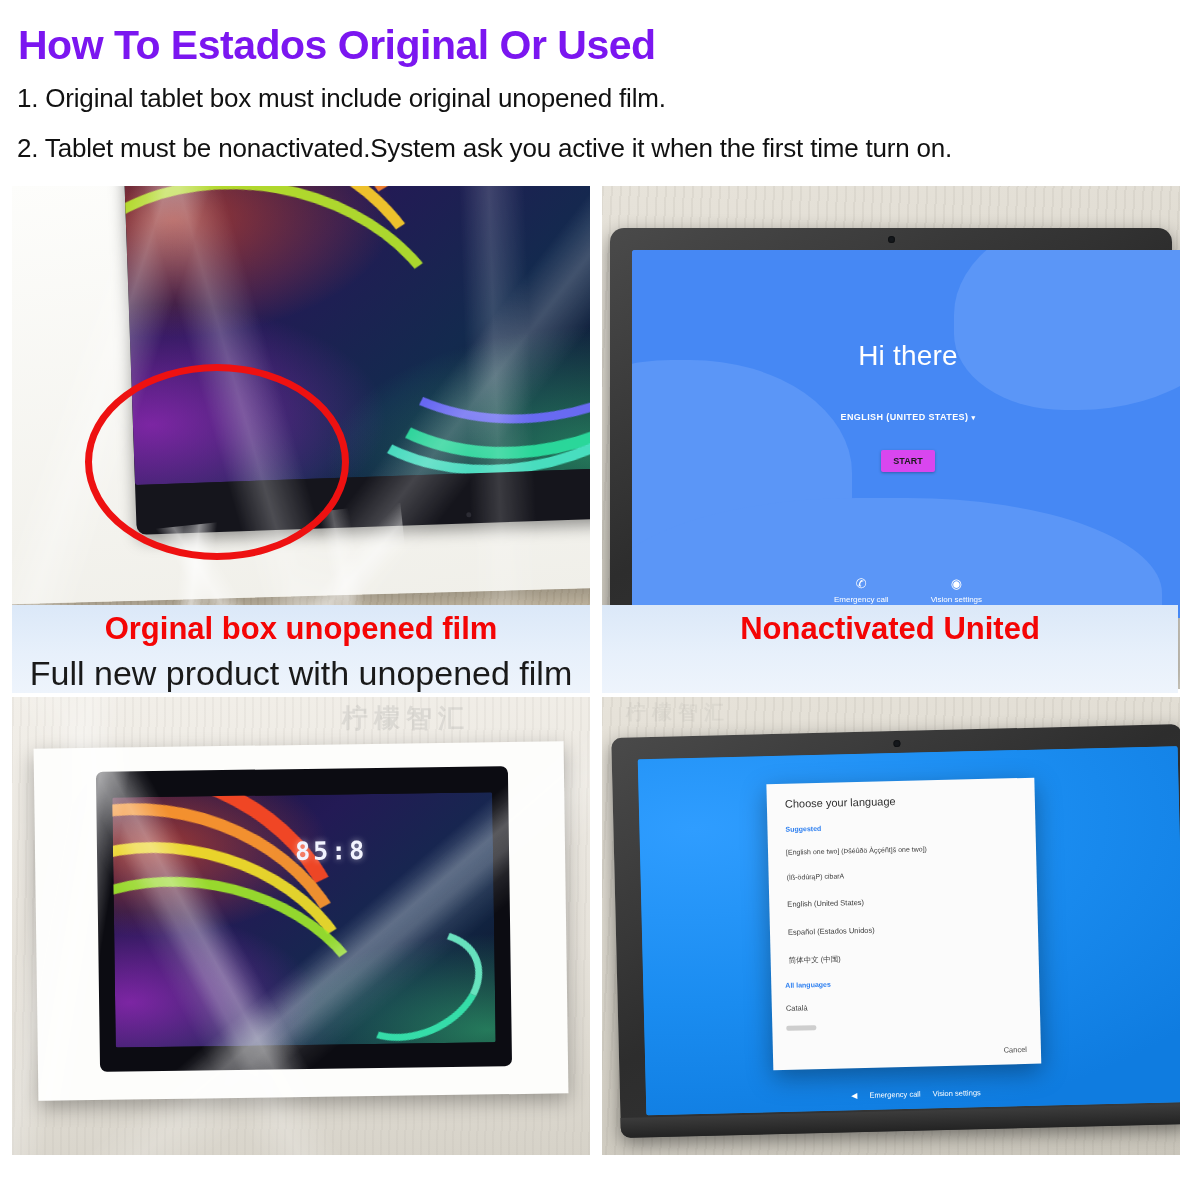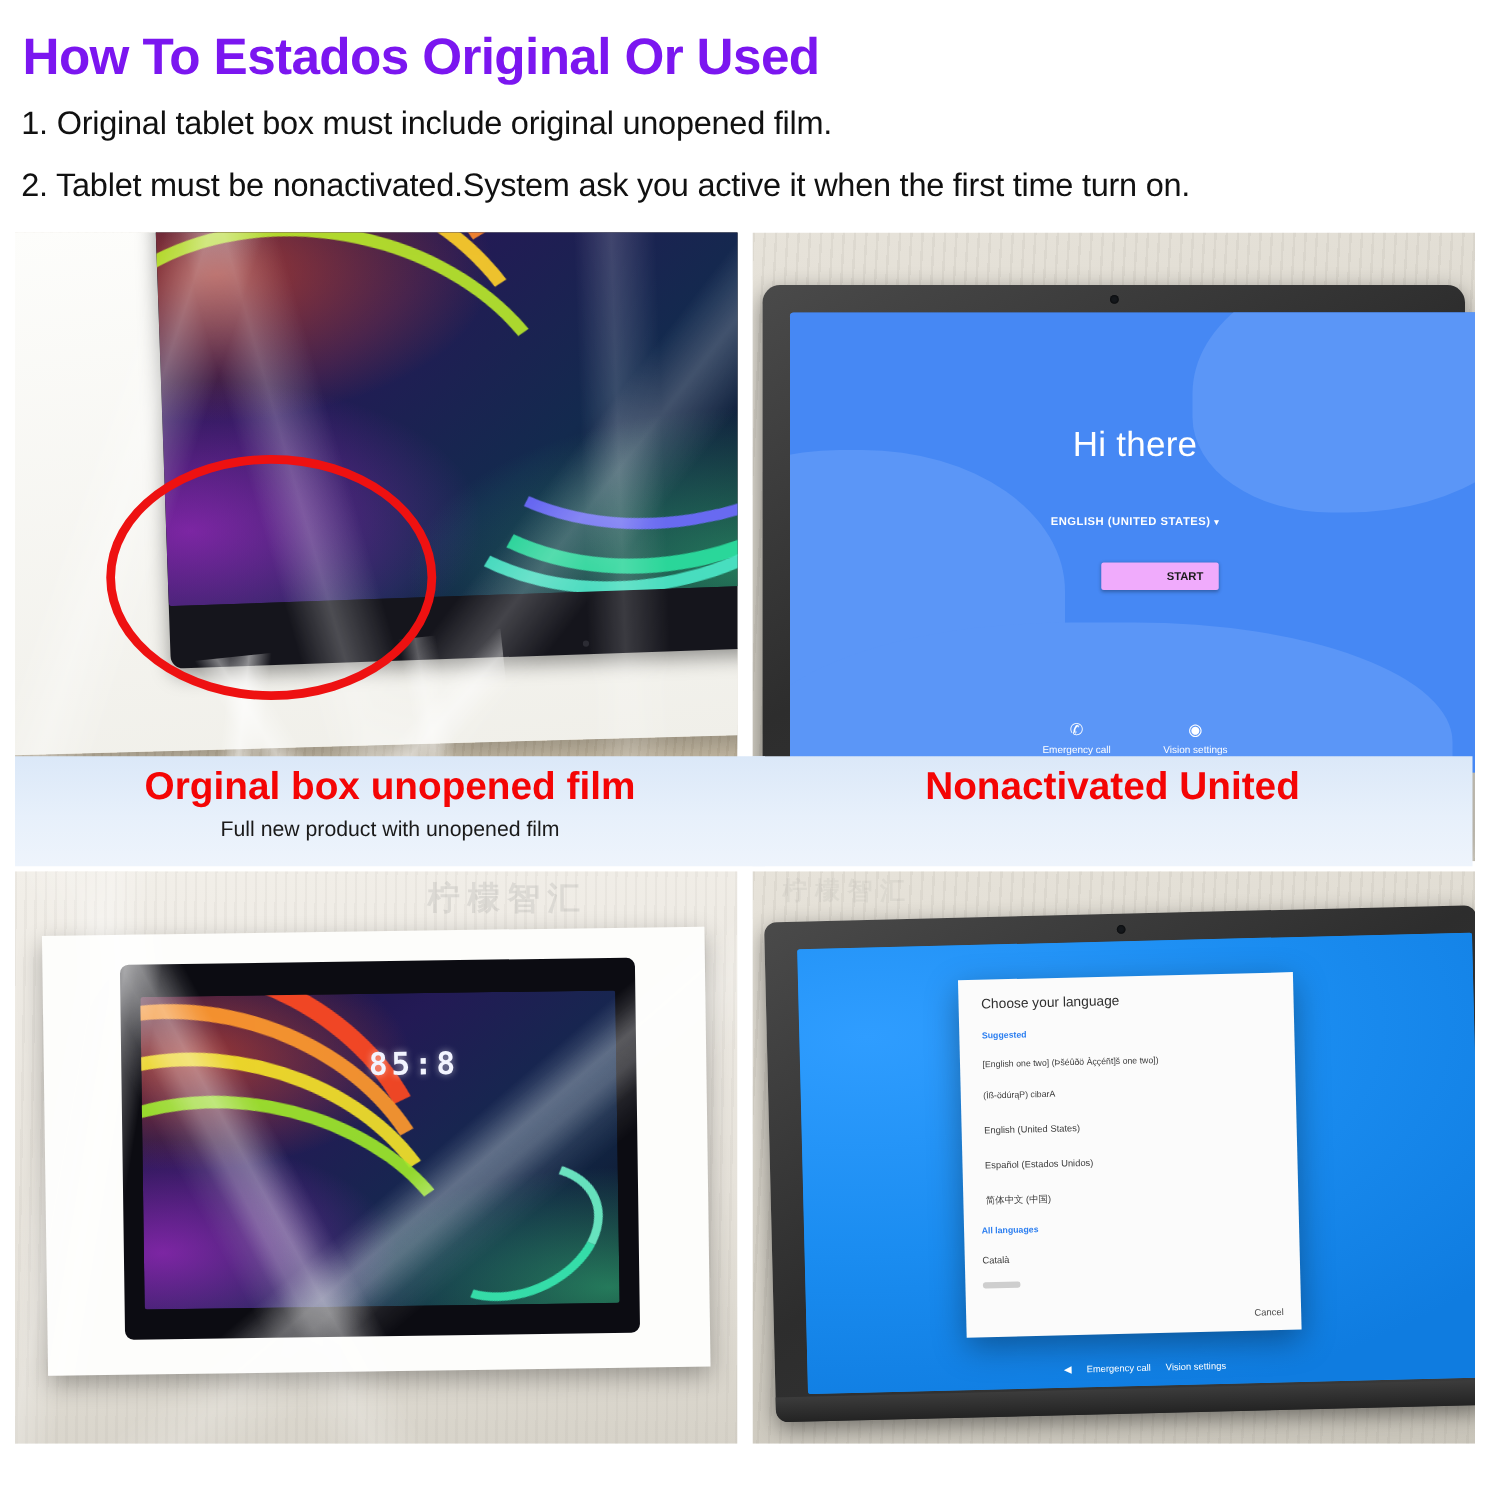--- a/index.html
+++ b/index.html
@@ -81,24 +81,24 @@
   .hi-there{
     position:absolute;left:0;right:0;text-align:center;
     color:#fff;font-weight:400;letter-spacing:.2px;
   }
   .lang-pick{
     position:absolute;left:0;right:0;text-align:center;color:#fff;
     font-weight:bold;letter-spacing:.4px;
   }
   .lang-pick .caret{font-size:.8em;margin-left:3px;}
   .start-btn{
-    position:absolute;background:#f0abfc;color:#1b1b1b;
+    position:absolute;background:#d946ef;color:#1b1b1b;
     font-weight:bold;text-align:left;border-radius:2px;
     box-shadow:0 1px 3px rgba(0,0,0,.3);
-    display:flex;align-items:center;justify-content:center;padding-left:40px;
+    display:flex;align-items:center;justify-content:center;
   }
   .footbar{
     position:absolute;left:0;right:0;display:flex;justify-content:center;
     gap:42px;color:#fff;
   }
   .foot-item{display:flex;flex-direction:column;align-items:center;gap:5px;}
   .foot-item .glyph{line-height:1;}
   .foot-label{white-space:nowrap;}
 
   
@@ -167,29 +167,29 @@
     position:absolute;border:7px solid #ee1111;border-radius:50%;
     background:transparent;
   }
 
   
   .caption{
     position:absolute;
     background:linear-gradient(180deg,#dbe8f8 0%, #e7f0fb 55%, #eef4fc 100%);
     text-align:center;
   }
-  .cap-l{left:12px; top:605px; width:578px; height:88px;padding-left:22px;}
+  .cap-l{left:12px; top:605px; width:578px; height:88px;}
   .cap-r{left:602px;top:605px; width:576px; height:88px;}
   .cap-main{
     position:absolute;left:0;right:0;top:6px;
     color:#f40505;font-weight:bold;font-size:31px;white-space:nowrap;
   }
   .cap-sub{
     position:absolute;left:0;right:0;top:49px;
-    color:#1a1a1a;font-size:17px;white-space:nowrap;
+    color:#1a1a1a;font-size:34px;white-space:nowrap;
   }
   .cap-r .cap-main{font-size:31px;}
   .cap-r .cap-sub{font-size:25px;}
 </style>
 </head>
 <body>
 
 <div class="header">
   <div class="title">How To Estados Original Or Used</div>
   <div class="bullet b1">1. Original tablet box must include original unopened film.</div>

